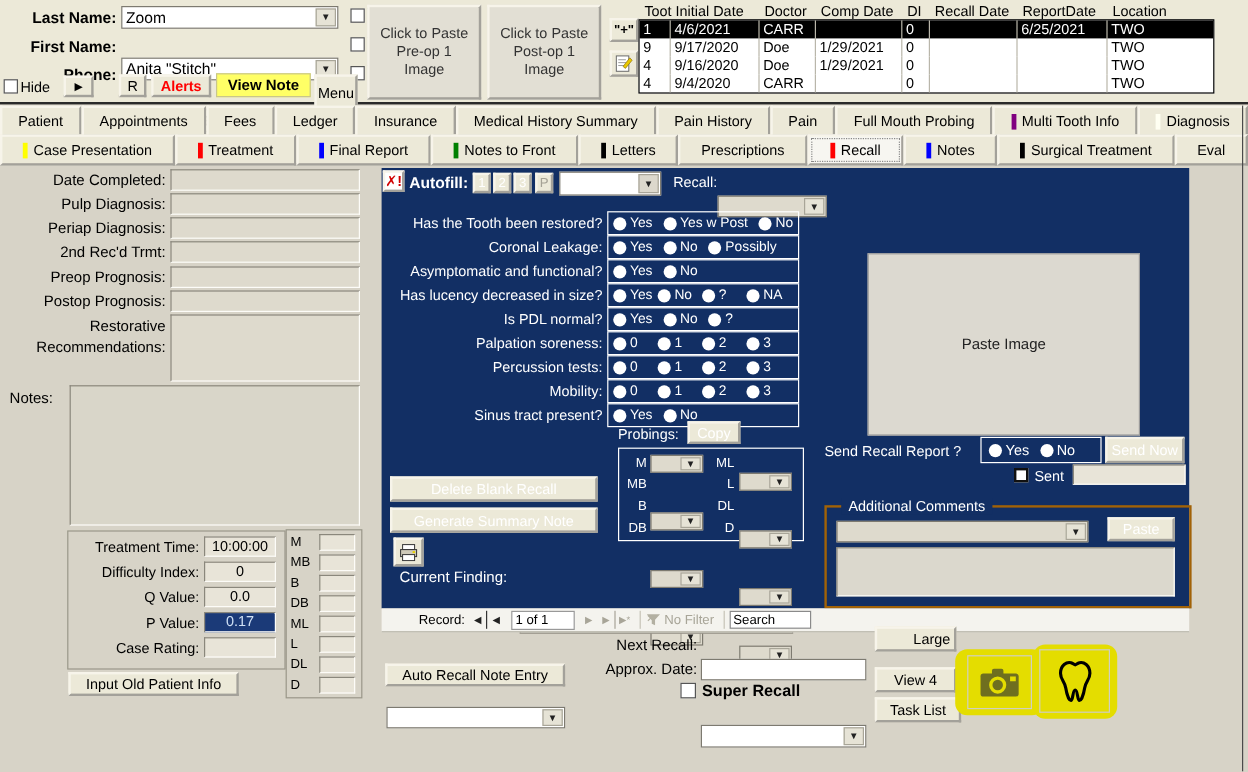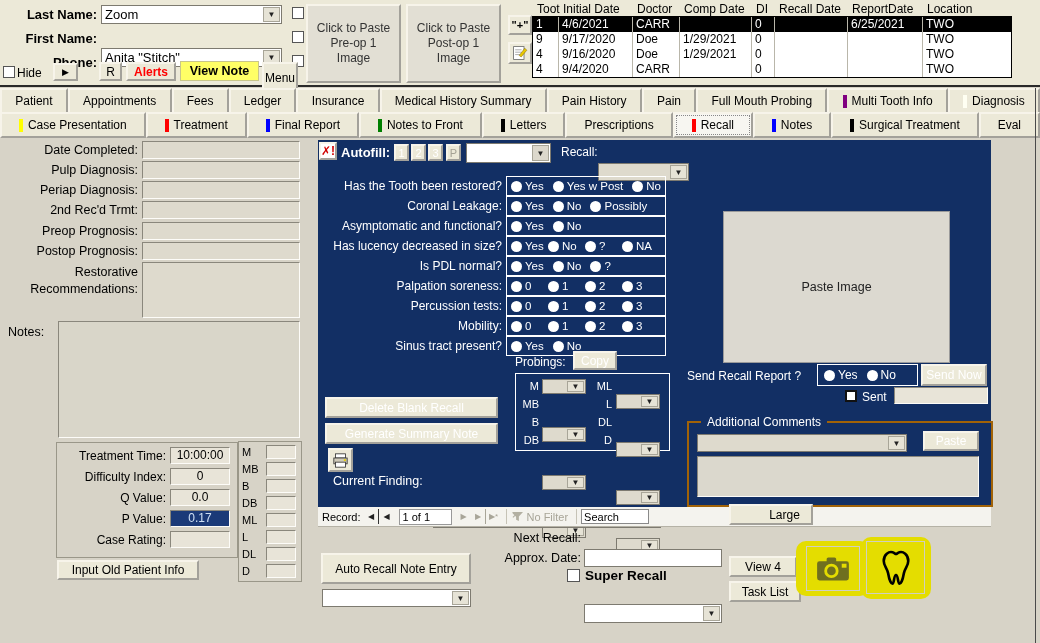--- a/index.html
+++ b/index.html
@@ -516,21 +516,21 @@
     <span class="abs wlbl" style="left:12px;top:-8px;background:#122f64;padding:0 6px;">Additional Comments</span>
     <div class="abs combo gray" style="left:8px;top:11px;width:210px;height:18px;">
         <span class="arr">▼</span>
       </div>
     <div class="abs b3" style="left:234px;top:8px;width:56px;height:20px;">Paste</div>
     <div class="abs sfld" style="left:8px;top:33px;width:282px;height:41px;background:#dbd8cd;"></div>
   </div>
 </div>
 
 <div class="abs" style="left:318px;top:507px;width:673px;height:20px;background:#f4f3ee;border-bottom:1px solid #b5b2a6;display:flex;align-items:center;padding-left:4px;box-sizing:border-box;font-size:11px;">
-  <span style="margin-right:4px;">Record:</span>
+  <span style="margin-right:4px;margin-left:27px;">Record:</span>
   <span class="navbtn" style="border-right:1px solid #333;width:13px;">◀</span>
   <span class="navbtn">◀</span>
   <span style="background:#fff;border:1px solid #999;width:48px;height:14px;line-height:14px;padding-left:3px;margin:0 4px;">1 of 1</span>
   <span class="navbtn dis">▶</span>
   <span class="navbtn dis" style="border-right:1px solid #a8a598;width:13px;">▶</span>
   <span class="navbtn dis">▶*</span>
   <span class="vsep"></span>
   <span style="display:inline-flex;margin-right:3px;">
     <svg width="13" height="11" viewBox="0 0 14 12">
         <path d="M1 1 H13 L8.5 6 V11 L5.5 9.5 V6 Z" fill="#b3b0a2"></path>
@@ -538,32 +538,32 @@
       </svg>
   </span>
   <span style="color:#a8a598;margin-right:4px;">No Filter</span>
   <span class="vsep"></span>
   <input style="width: 62px; height: 13px; border: 1px solid rgb(138, 138, 138); font-size: 11px; font-family: inherit; padding: 0px 2px;" value="Search">
 </div>
 
 <div class="abs combo" style="left:322px;top:532px;width:149px;height:18px;">
     <span class="arr">▼</span>
   </div>
-<div class="abs b3" style="left:321px;top:553px;width:150px;height:31px;">Auto Recall Note Entry</div>
+<div class="abs b3" style="left:321px;top:553px;width:150px;height:19px;">Auto Recall Note Entry</div>
 
 <div class="abs" style="left:481px;top:531px;width:100px;text-align:right;font-size:12.5px;">Next Recall:</div>
 <div class="abs combo" style="left:584px;top:529px;width:138px;height:19px;">
     <span class="arr">▼</span>
   </div>
 <div class="abs" style="left:481px;top:551px;width:100px;text-align:right;font-size:12.5px;">Approx. Date:</div>
 <input class="abs" style="left: 584px; top: 549px; width: 132px; height: 14px; border: 1px solid rgb(125, 122, 112); font-size: 12px; font-family: inherit; padding: 1px 2px;">
 <span class="abs chk" style="left:567px;top:569px;width:13px;height:13px;"></span>
 <span class="abs" style="left:585px;top:568px;font-weight:bold;font-size:13.5px;">Super Recall</span>
 
-<div class="abs b3" style="left:729px;top:504px;width:84px;height:21px;padding-left:27px;">Large</div>
+<div class="abs b3" style="left:729px;top:522px;width:68px;height:21px;padding-left:27px;">Large</div>
 <div class="abs b3" style="left:729px;top:556px;width:68px;height:21px;">View 4</div>
 <div class="abs b3" style="left:729px;top:581px;width:72px;height:21px;">Task List</div>
 
 <div class="abs blob" style="left:796px;top:541px;width:74px;height:55px;"></div>
 <div class="abs" style="left:806px;top:546px;width:52px;height:43px;background:#e4dd00;border:1px solid #cfcfc0;display:flex;align-items:center;justify-content:center;">
   <span style="display:inline-flex;">
     <svg width="36" height="27" viewBox="0 0 44 34">
         <rect x="2" y="8" width="40" height="24" rx="3" fill="#6f6f1f"></rect>
         <rect x="14" y="3" width="12" height="7" rx="2" fill="#6f6f1f"></rect>
         <circle cx="20" cy="20" r="9" fill="#e4dd00"></circle>

